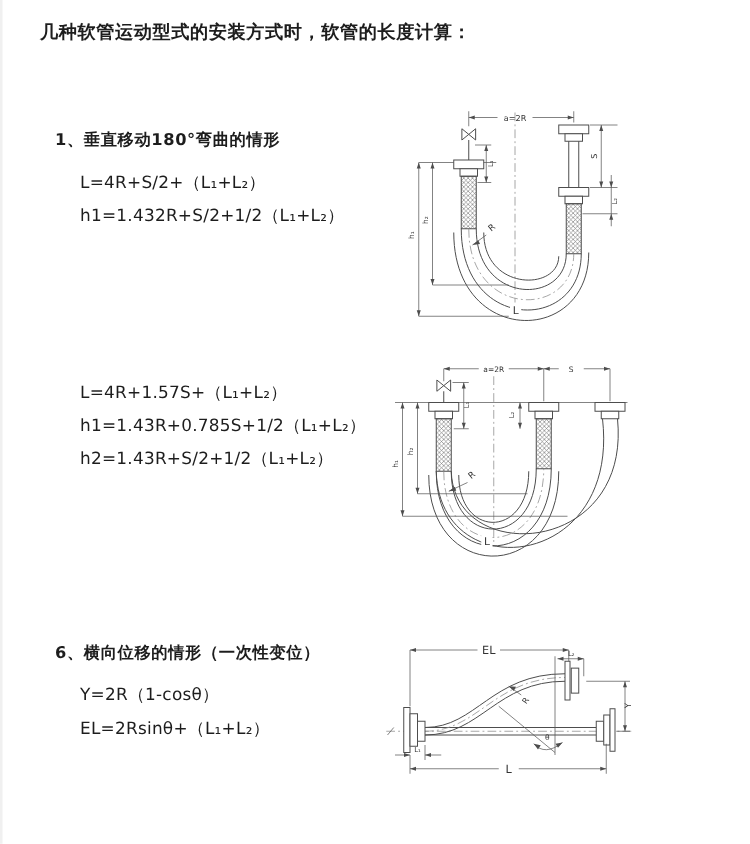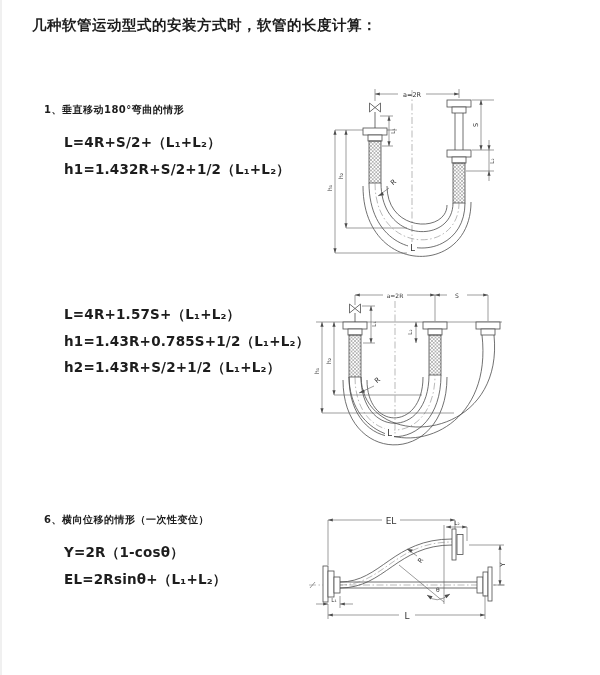--- a/index.html
+++ b/index.html
@@ -6,22 +6,22 @@
   body{
     width:600px;height:675px;position:relative;overflow:hidden;
     background:#ffffff;
     font-family:"DejaVu Sans","Liberation Sans",sans-serif;
     color:#1d1d1d;
   }
   .edge-shade{position:absolute;left:0;top:0;width:2px;height:675px;background:#f0f0f0;}
   .title{position:absolute;left:32px;top:16px;font-size:14.5px;font-weight:600;letter-spacing:.5px;}
   .sec{position:absolute;left:44px;}
   .s1{top:103px;} .s2{top:301px;} .s3{top:513px;}
-  .heading{font-size:10px;font-weight:600;margin:0 0 12px 0;letter-spacing:.5px;}
-  .formula{font-size:13.5px;font-weight:700;margin:0 0 0 20px;line-height:26.5px;letter-spacing:.2px;}
+  .heading{font-size:13px;font-weight:600;margin:0 0 12px 0;letter-spacing:.5px;}
+  .formula{font-size:13.5px;font-weight:400;margin:0 0 0 20px;line-height:26.5px;letter-spacing:.2px;}
   .dia{position:absolute;}
   .d1{left:315px;top:76px;} .d2{left:306px;top:285px;} .d3{left:303px;top:503px;}
   svg{display:block;}
   svg text{fill:#333;font-family:"DejaVu Sans","Liberation Sans",sans-serif;}
   .geo{stroke:#4d4d4d;stroke-width:.8;fill:none;}
   .geoF{stroke:#4d4d4d;stroke-width:.8;fill:#ffffff;}
   .dim{stroke:#5a5a5a;stroke-width:.6;fill:none;}
   .cl{stroke:#8a8a8a;stroke-width:.6;fill:none;stroke-dasharray:7 2.5 1.5 2.5;}
   .ah{fill:#4d4d4d;stroke:none;}
 </style>

